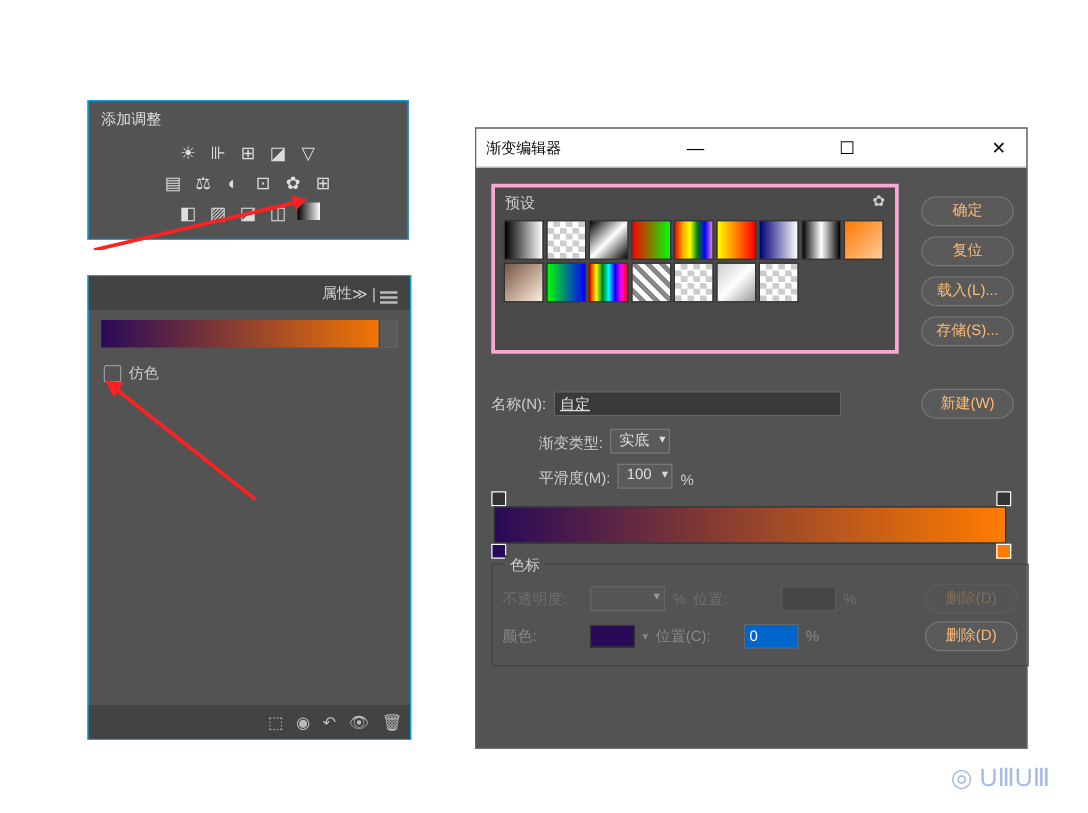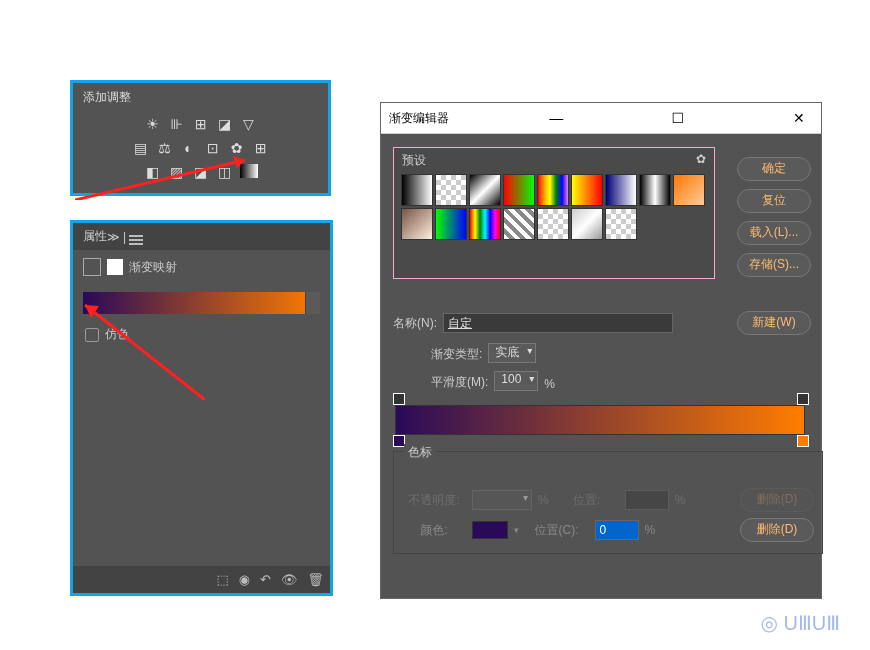--- a/index.html
+++ b/index.html
@@ -1,56 +1,56 @@
 <!DOCTYPE html>
 <html><head>
 <meta charset="utf-8">
 <style>
 body{margin:0;background:#fff;font-family:"Microsoft YaHei",sans-serif;font-size:12px;color:#ccc;width:870px;height:650px;position:relative}
-.panel{background:#535353;position:absolute;border:3px solid #0ea5e9}
+.panel{background:#535353;position:absolute;border:1px solid #0ea5e9}
 .adj-panel{left:70px;top:80px;width:255px;height:110px}
 .adj-title{padding:6px 10px;color:#ddd;font-size:12px}
 .adj-icons{display:flex;justify-content:center;gap:6px;padding:4px 0}
 .adj-icons span{width:18px;height:16px;display:inline-block;color:#ddd;text-align:center;font-size:14px}
 .prop-panel{left:70px;top:220px;width:257px;height:370px}
-.prop-header{background:#434343;padding:5px 10px;display:flex;justify-content:flex-start;align-items:center}
+.prop-header{background:#434343;padding:5px 10px;display:flex;justify-content:flex-end;align-items:center}
 .prop-title-row{padding:8px 10px;display:flex;align-items:center;gap:6px}
 .icon-sq{width:16px;height:16px;border:1px solid #aaa}
 .icon-sq2{width:16px;height:16px;background:#fff}
 .grad-bar{margin:8px 10px;height:22px;background:linear-gradient(90deg,#290a59,#ff7c00);position:relative}
 .grad-bar::after{content:"";position:absolute;right:0;top:0;width:14px;height:22px;background:#5a5a5a;border-left:1px solid #444}
 .chk-row{padding:4px 12px;display:flex;align-items:center;gap:6px}
 .chk{width:12px;height:12px;border:1px solid #999;border-radius:2px}
 .prop-footer{position:absolute;bottom:0;left:0;right:0;background:#434343;padding:6px;display:flex;justify-content:flex-end;gap:10px}
 .prop-footer span{color:#bbb;font-size:13px}
 .ge-dialog{position:absolute;left:380px;top:102px;width:440px;height:495px;border:1px solid #666;background:#535353}
 .ge-titlebar{background:#fff;color:#000;height:30px;display:flex;align-items:center;padding:0 8px;border-bottom:1px solid #ccc}
 .ge-titlebar .wb{margin-left:auto;width:28px;text-align:center;font-size:14px}
-.presets-box{position:absolute;left:12px;top:44px;width:320px;height:130px;border:1px solid #f9a8d4;background:#4a4a4a}
+.presets-box{position:absolute;left:12px;top:44px;width:320px;height:130px;border:3px solid #f9a8d4;background:#4a4a4a}
 .presets-hd{padding:4px 8px;color:#ccc;display:flex;justify-content:space-between}
 .preset-grid{display:flex;flex-wrap:wrap;padding:0 6px}
 .preset{width:30px;height:30px;margin:1px;border:1px solid #333}
 .btn-col{position:absolute;right:10px;top:54px;display:flex;flex-direction:column;gap:8px}
 .rbtn{width:72px;height:22px;background:#5a5a5a;border:1px solid #777;border-radius:12px;color:#fdba74;text-align:center;line-height:20px;font-size:12px}
 .name-row{position:absolute;left:12px;top:210px;display:flex;align-items:center;gap:6px}
 .txt-in{background:#3a3a3a;border:1px solid #666;color:#ddd;height:18px;padding:0 4px;font-size:12px}
 .type-row,.smooth-row{position:absolute;left:50px;display:flex;align-items:flex-end;gap:6px}
 .type-row{top:240px}
 .smooth-row{top:268px}
 .sel{background:#5a5a5a;border:1px solid #777;color:#ddd;padding:0 16px 0 6px;height:18px;font-size:12px;position:relative}
 .sel::after{content:"▾";position:absolute;right:3px;top:1px;font-size:10px}
 .main-grad{position:absolute;left:14px;top:302px;width:408px;height:28px;background:linear-gradient(90deg,#290a59,#ff7c00);border:1px solid #333}
 .stop{position:absolute;width:10px;height:10px;border:1px solid #fff}
 .stop-t{top:290px;background:#333}
 .stop-b{top:332px}
 .color-labels{position:absolute;top:366px;left:0;right:0;display:flex;justify-content:space-between;padding:0 14px;color:#ff3030;font-size:18px;font-weight:bold}
-.stops-section{position:absolute;left:12px;top:348px;width:412px;border:1px solid #444;padding:33px 8px 8px}
+.stops-section{position:absolute;left:12px;top:348px;width:412px;border:1px solid #444;padding:12px 8px 8px}
 .stops-hd{position:absolute;top:-8px;left:10px;background:#535353;padding:0 4px;color:#ccc}
 .stops-row{display:flex;align-items:center;gap:6px;padding:3px 0;color:#888}
-.stops-row .lbl{width:64px;text-align:center}
+.stops-row .lbl{width:64px;text-align:left}
 .stops-row.disabled{opacity:.5}
 .swatch{width:34px;height:16px;background:#290a59;border:1px solid #333}
 .new-btn{position:absolute;right:10px;top:208px}
 .arrow{position:absolute;pointer-events:none}
 .arrow1{left:75px;top:140px;width:200px;height:60px}
 .arrow2{left:75px;top:300px;width:130px;height:100px}
 .watermark{position:absolute;right:30px;bottom:15px;color:#1d4ed8;font-size:20px;opacity:.4}
 .ham{display:inline-block;width:14px;height:2px;background:#bbb;box-shadow:0 4px 0 #bbb,0 -4px 0 #bbb}
 </style>
 </head>
@@ -84,25 +84,20 @@
 
 <svg class="arrow arrow1">
     <line x1="0" y1="60" x2="170" y2="20" stroke="#ff2020" stroke-width="3"></line>
     <polygon points="170,20 158,16 162,28" fill="#ff2020"></polygon>
   </svg>
 
 <div class="panel prop-panel">
 <div class="prop-header">
       <span>属性</span>
       <span>≫ | <span class="ham"></span></span>
-    </div>
-<div class="prop-title-row">
-      <span class="icon-sq"></span>
-      <span class="icon-sq2"></span>
-      <span>渐变映射</span>
     </div>
 <div class="grad-bar"></div>
 <div class="chk-row">
       <span class="chk"></span>
       <span>仿色</span>
     </div>
 <div class="prop-footer">
       <span>⬚</span>
       <span>◉</span>
       <span>↶</span>

